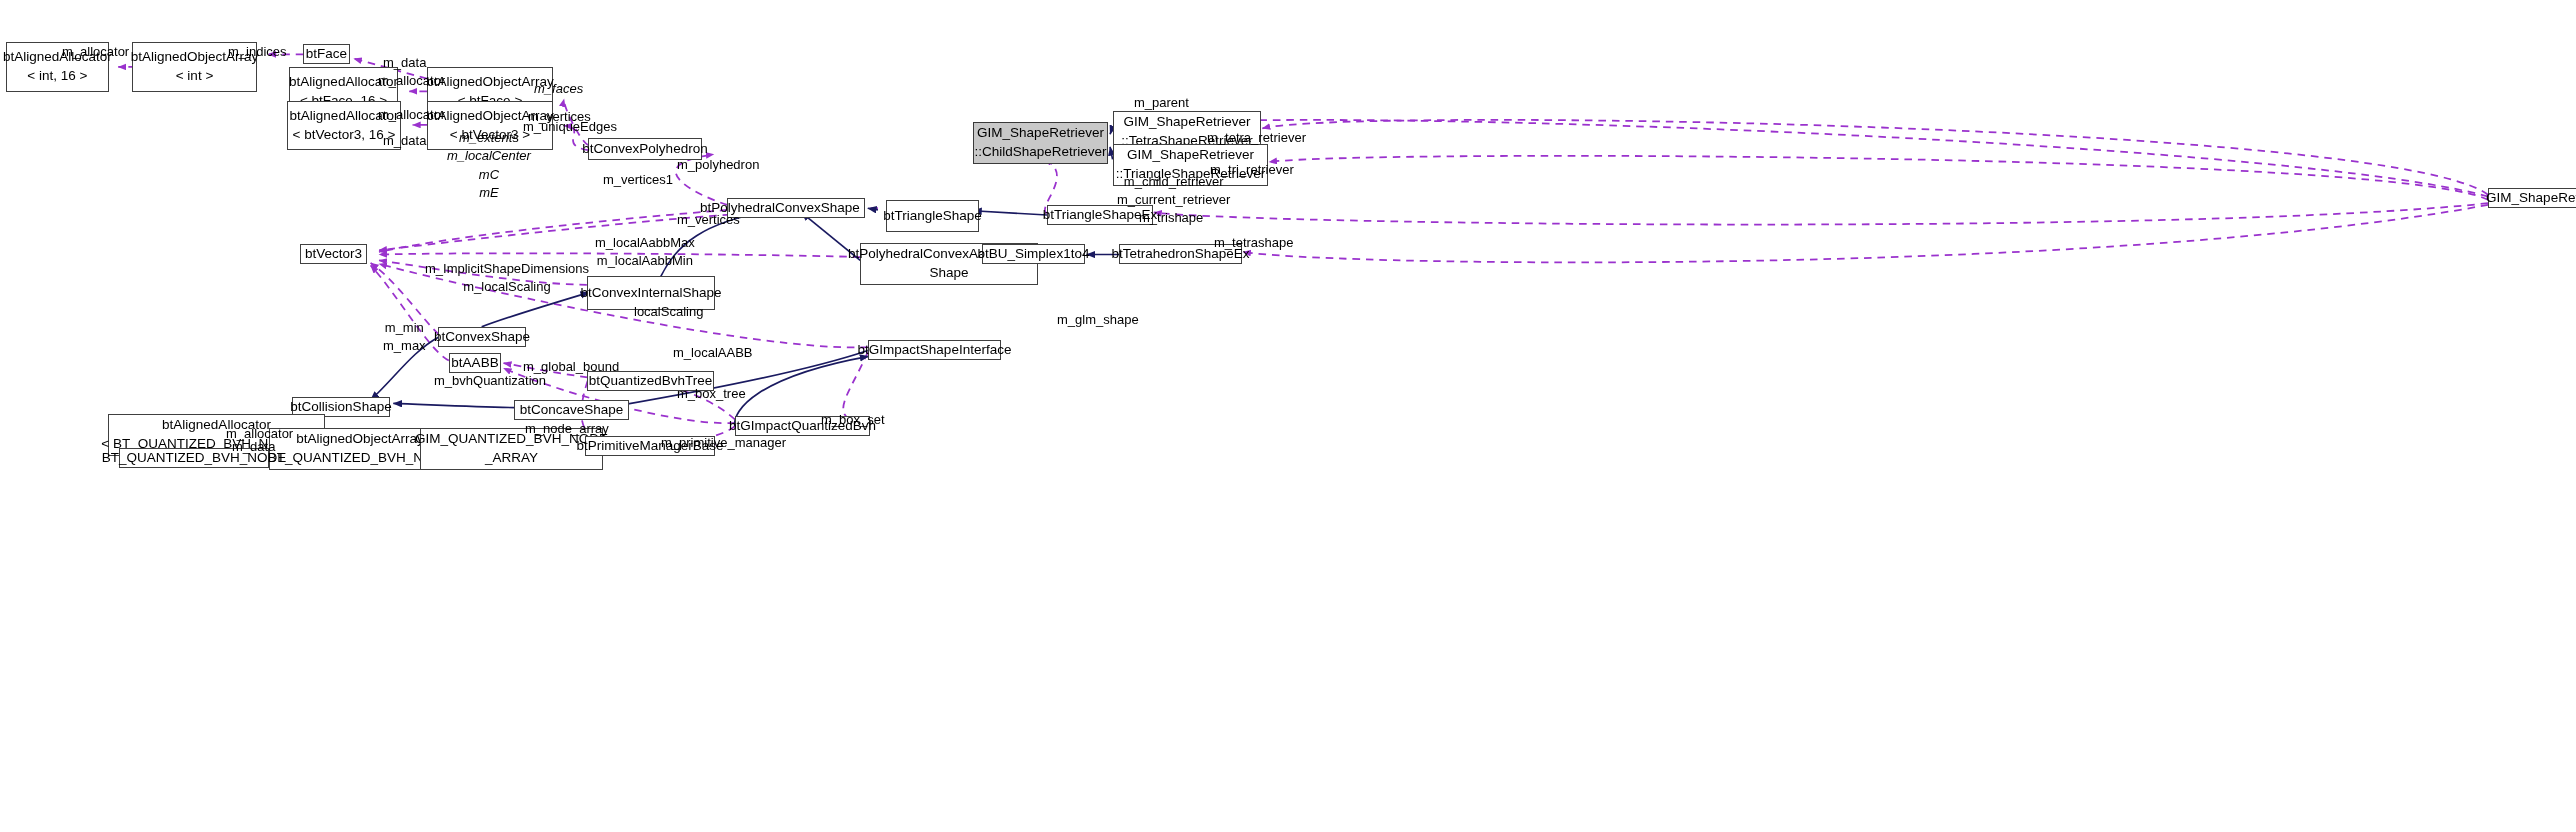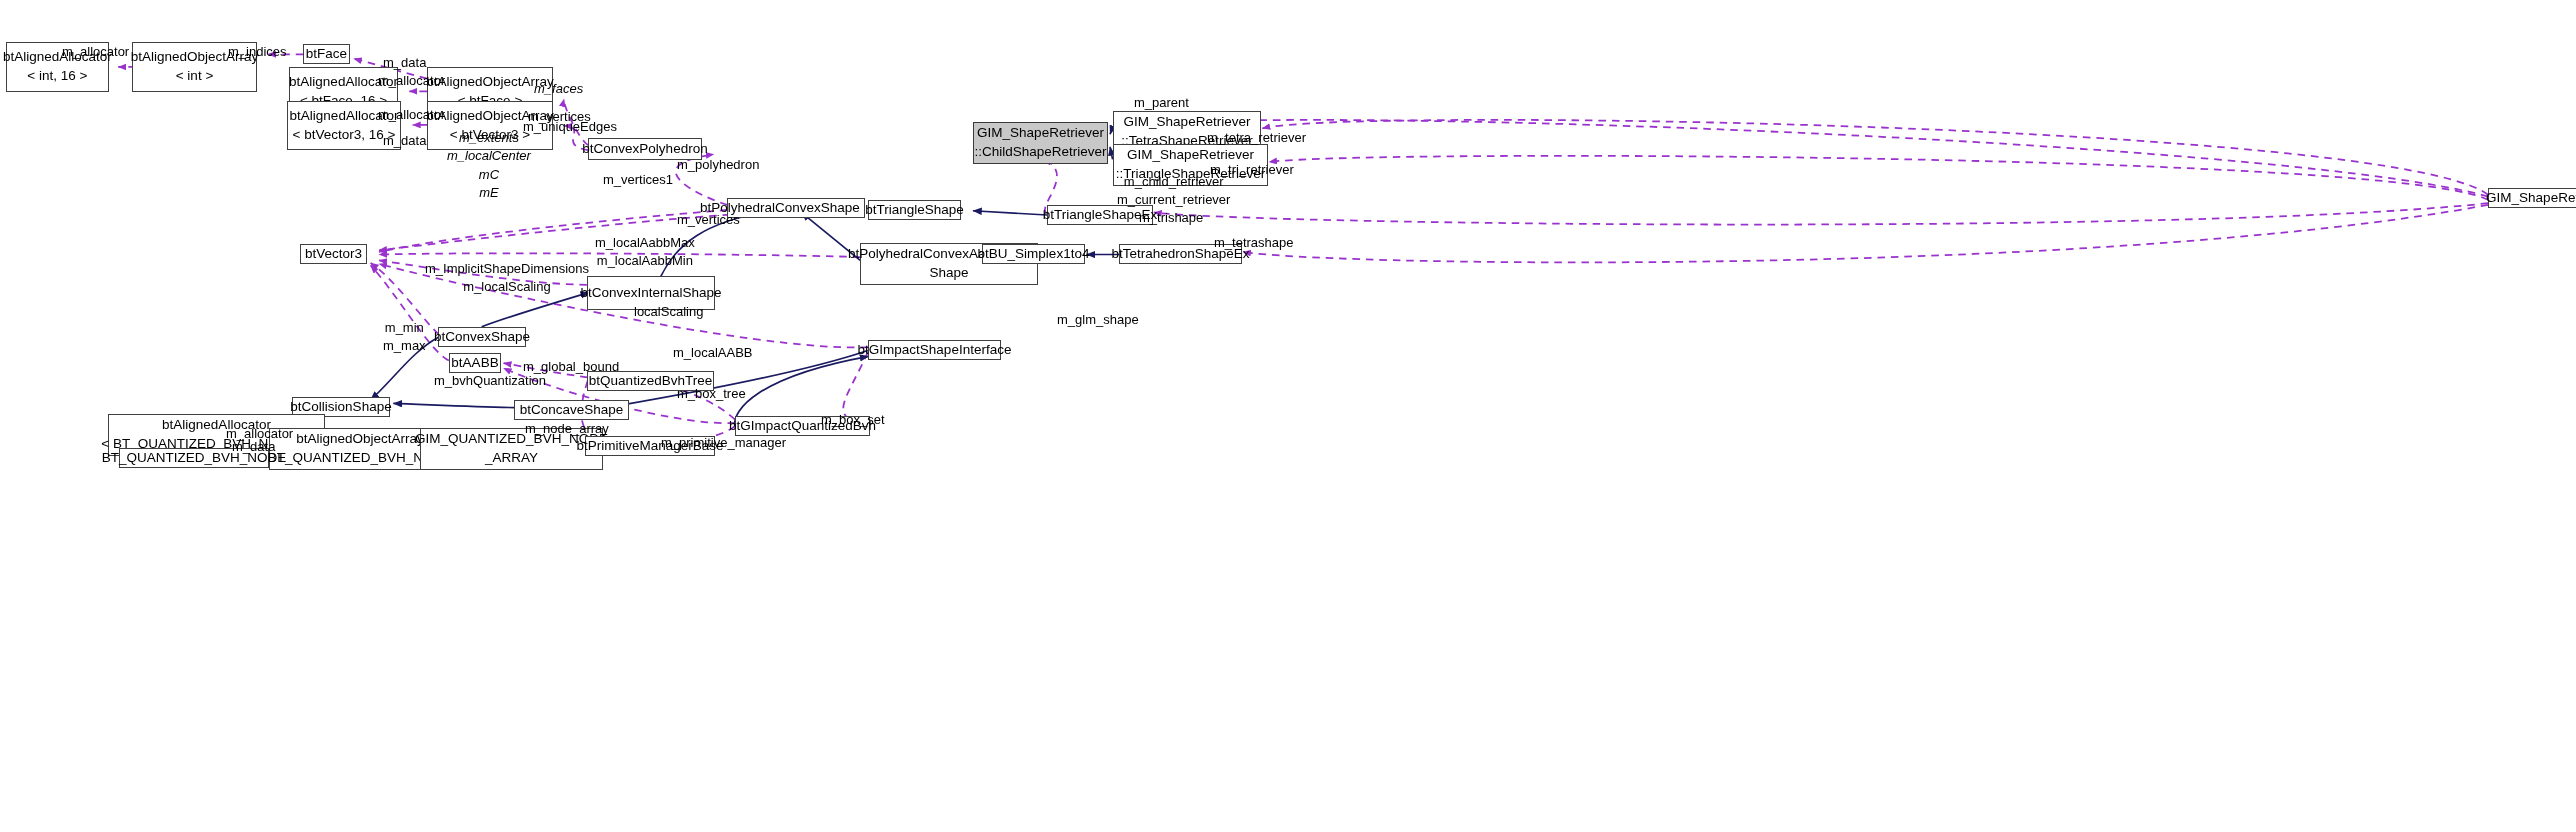--- a/index.html
+++ b/index.html
@@ -126,21 +126,21 @@
       <div class="node" style="left: 427px; top: 27px; width: 126px; height: 49px;"><span class="ln">btAlignedObjectArray</span><span class="ln">&lt; btFace &gt;</span></div>
       <div class="node" style="left: 287px; top: 61px; width: 114px; height: 49px;"><span class="ln">btAlignedAllocator</span><span class="ln">&lt; btVector3, 16 &gt;</span></div>
       <div class="node" style="left: 427px; top: 61px; width: 126px; height: 49px;"><span class="ln">btAlignedObjectArray</span><span class="ln">&lt; btVector3 &gt;</span></div>
       <div class="node" style="left: 588px; top: 98px; width: 114px; height: 22px;"><span class="ln">btConvexPolyhedron</span></div>
       <div class="node highlight" style="left: 973px; top: 82px; width: 135px; height: 42px;"><span class="ln">GIM_ShapeRetriever</span><span class="ln">::ChildShapeRetriever</span></div>
       <div class="node" style="left: 1113px; top: 71px; width: 148px; height: 42px;"><span class="ln">GIM_ShapeRetriever</span><span class="ln">::TetraShapeRetriever</span></div>
       <div class="node" style="left: 1113px; top: 104px; width: 155px; height: 42px;"><span class="ln">GIM_ShapeRetriever</span><span class="ln">::TriangleShapeRetriever</span></div>
       <div class="node" style="left: 2488px; top: 148px; width: 123px; height: 20px;"><span class="ln">GIM_ShapeRetriever</span></div>
       <div class="node" style="left: 300px; top: 204px; width: 67px; height: 20px;"><span class="ln">btVector3</span></div>
       <div class="node" style="left: 727px; top: 158px; width: 138px; height: 20px; align-items: flex-end;"><span class="ln">btPolyhedralConvexShape</span></div>
-      <div class="node" style="left: 868px; top: 160px; width: 93px; height: 20px;"><span class="ln">btTriangleShape</span></div>
+      <div class="node" style="left: 886px; top: 160px; width: 93px; height: 32px;"><span class="ln">btTriangleShape</span></div>
       <div class="node" style="left: 1047px; top: 165px; width: 106px; height: 20px;"><span class="ln">btTriangleShapeEx</span></div>
       <div class="node" style="left: 860px; top: 203px; width: 178px; height: 42px;"><span class="ln">btPolyhedralConvexAabbCaching</span><span class="ln">Shape</span></div>
       <div class="node" style="left: 982px; top: 204px; width: 103px; height: 20px;"><span class="ln">btBU_Simplex1to4</span></div>
       <div class="node" style="left: 1119px; top: 204px; width: 123px; height: 20px;"><span class="ln">btTetrahedronShapeEx</span></div>
       <div class="node" style="left: 587px; top: 236px; width: 128px; height: 34px;"><span class="ln">btConvexInternalShape</span></div>
       <div class="node" style="left: 438px; top: 287px; width: 88px; height: 20px;"><span class="ln">btConvexShape</span></div>
       <div class="node" style="left: 449px; top: 313px; width: 52px; height: 20px;"><span class="ln">btAABB</span></div>
       <div class="node" style="left: 868px; top: 300px; width: 133px; height: 20px;"><span class="ln">btGImpactShapeInterface</span></div>
       <div class="node" style="left: 587px; top: 331px; width: 127px; height: 20px;"><span class="ln">btQuantizedBvhTree</span></div>
       <div class="node" style="left: 292px; top: 357px; width: 98px; height: 20px;"><span class="ln">btCollisionShape</span></div>

